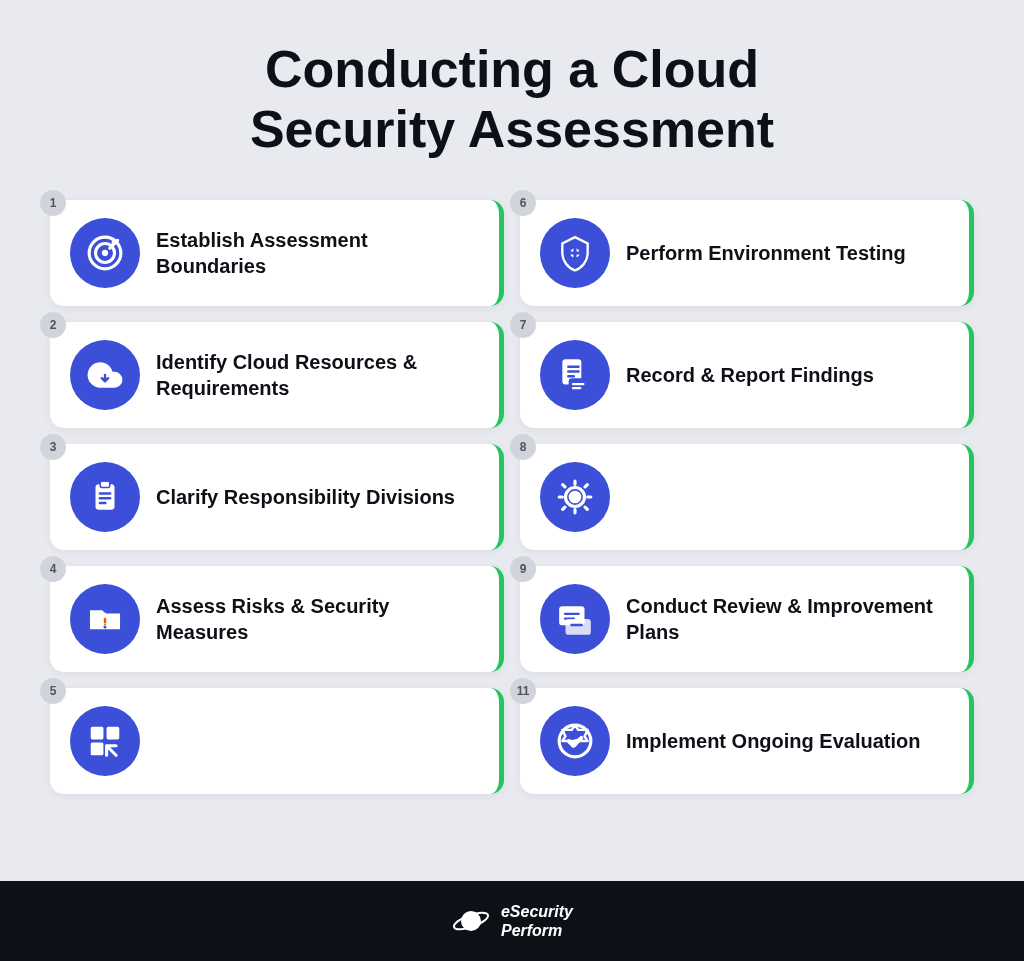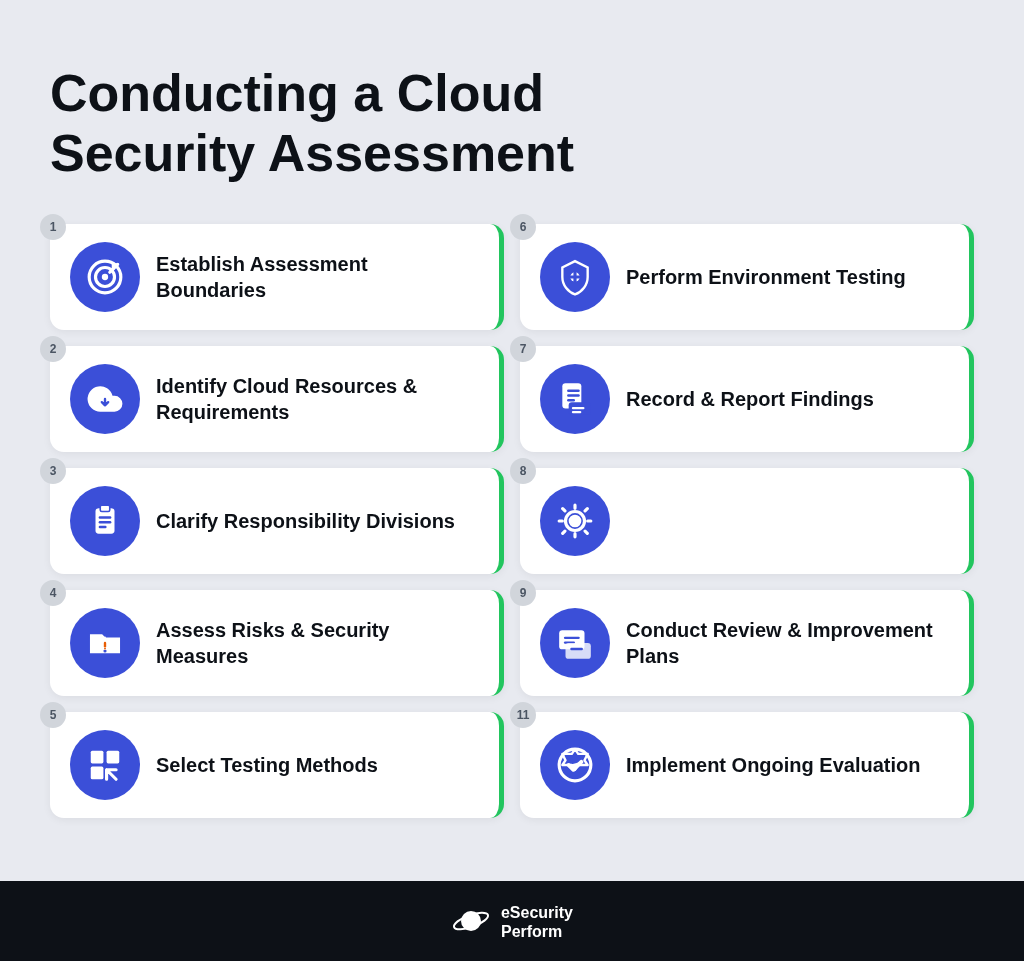--- a/index.html
+++ b/index.html
@@ -10,22 +10,22 @@
       min-height: 961px;
       display: flex;
       flex-direction: column;
     }
     .main-content {
       flex: 1;
       padding: 40px 50px 30px;
       background: #e8eaf0;
     }
     .title-section {
+      text-align: center;
       margin-bottom: 40px;
-      margin-top: 24px;
     }
     .title-section h1 {
       font-size: 52px;
       font-weight: 900;
       color: #0d1117;
       line-height: 1.15;
     }
     .grid {
       display: grid;
       grid-template-columns: 1fr 1fr;
@@ -81,22 +81,23 @@
     .footer {
       background: #0d1117;
       padding: 20px;
       display: flex;
       align-items: center;
       justify-content: center;
       gap: 12px;
     }
     .footer-logo {
       display: flex;
-      align-items: flex-end;
+      align-items: center;
       gap: 10px;
+      font-style: italic;
     }
     .footer-text {
       color: white;
       font-size: 16px;
       font-weight: 700;
       line-height: 1.2;
     }
     .footer-text span {
       display: block;
     }
@@ -221,21 +222,20 @@
       <div class="card">
         <div class="step-number">5</div>
         <div class="icon-circle">
           <svg viewBox="0 0 24 24" fill="none" xmlns="http://www.w3.org/2000/svg">
       <rect x="3" y="3" width="8" height="8" rx="1" fill="white"></rect>
       <rect x="13" y="3" width="8" height="8" rx="1" fill="white"></rect>
       <rect x="3" y="13" width="8" height="8" rx="1" fill="white"></rect>
       <path d="M13 15l6 6M13 15v6M13 15h6" stroke="white" stroke-width="2" stroke-linecap="round" stroke-linejoin="round"></path>
     </svg>
         </div>
-        <div class="card-text">Select Testing Methods</div>
       </div>
       <div class="card">
         <div class="step-number">11</div>
         <div class="icon-circle">
           <svg viewBox="0 0 24 24" fill="none" xmlns="http://www.w3.org/2000/svg">
       <path d="M12 2C6.48 2 2 6.48 2 12s4.48 10 10 10 10-4.48 10-10S17.52 2 12 2z" fill="none" stroke="white" stroke-width="2"></path>
       <path d="M12 2L10 5H4l2 4-2 3h6l2 3 2-3h6l-2-3 2-4h-6z" fill="none" stroke="white" stroke-width="1.5" stroke-linejoin="round"></path>
       <path d="M8 12l3 3 5-5" stroke="white" stroke-width="2.5" stroke-linecap="round" stroke-linejoin="round"></path>
     </svg>
         </div>

